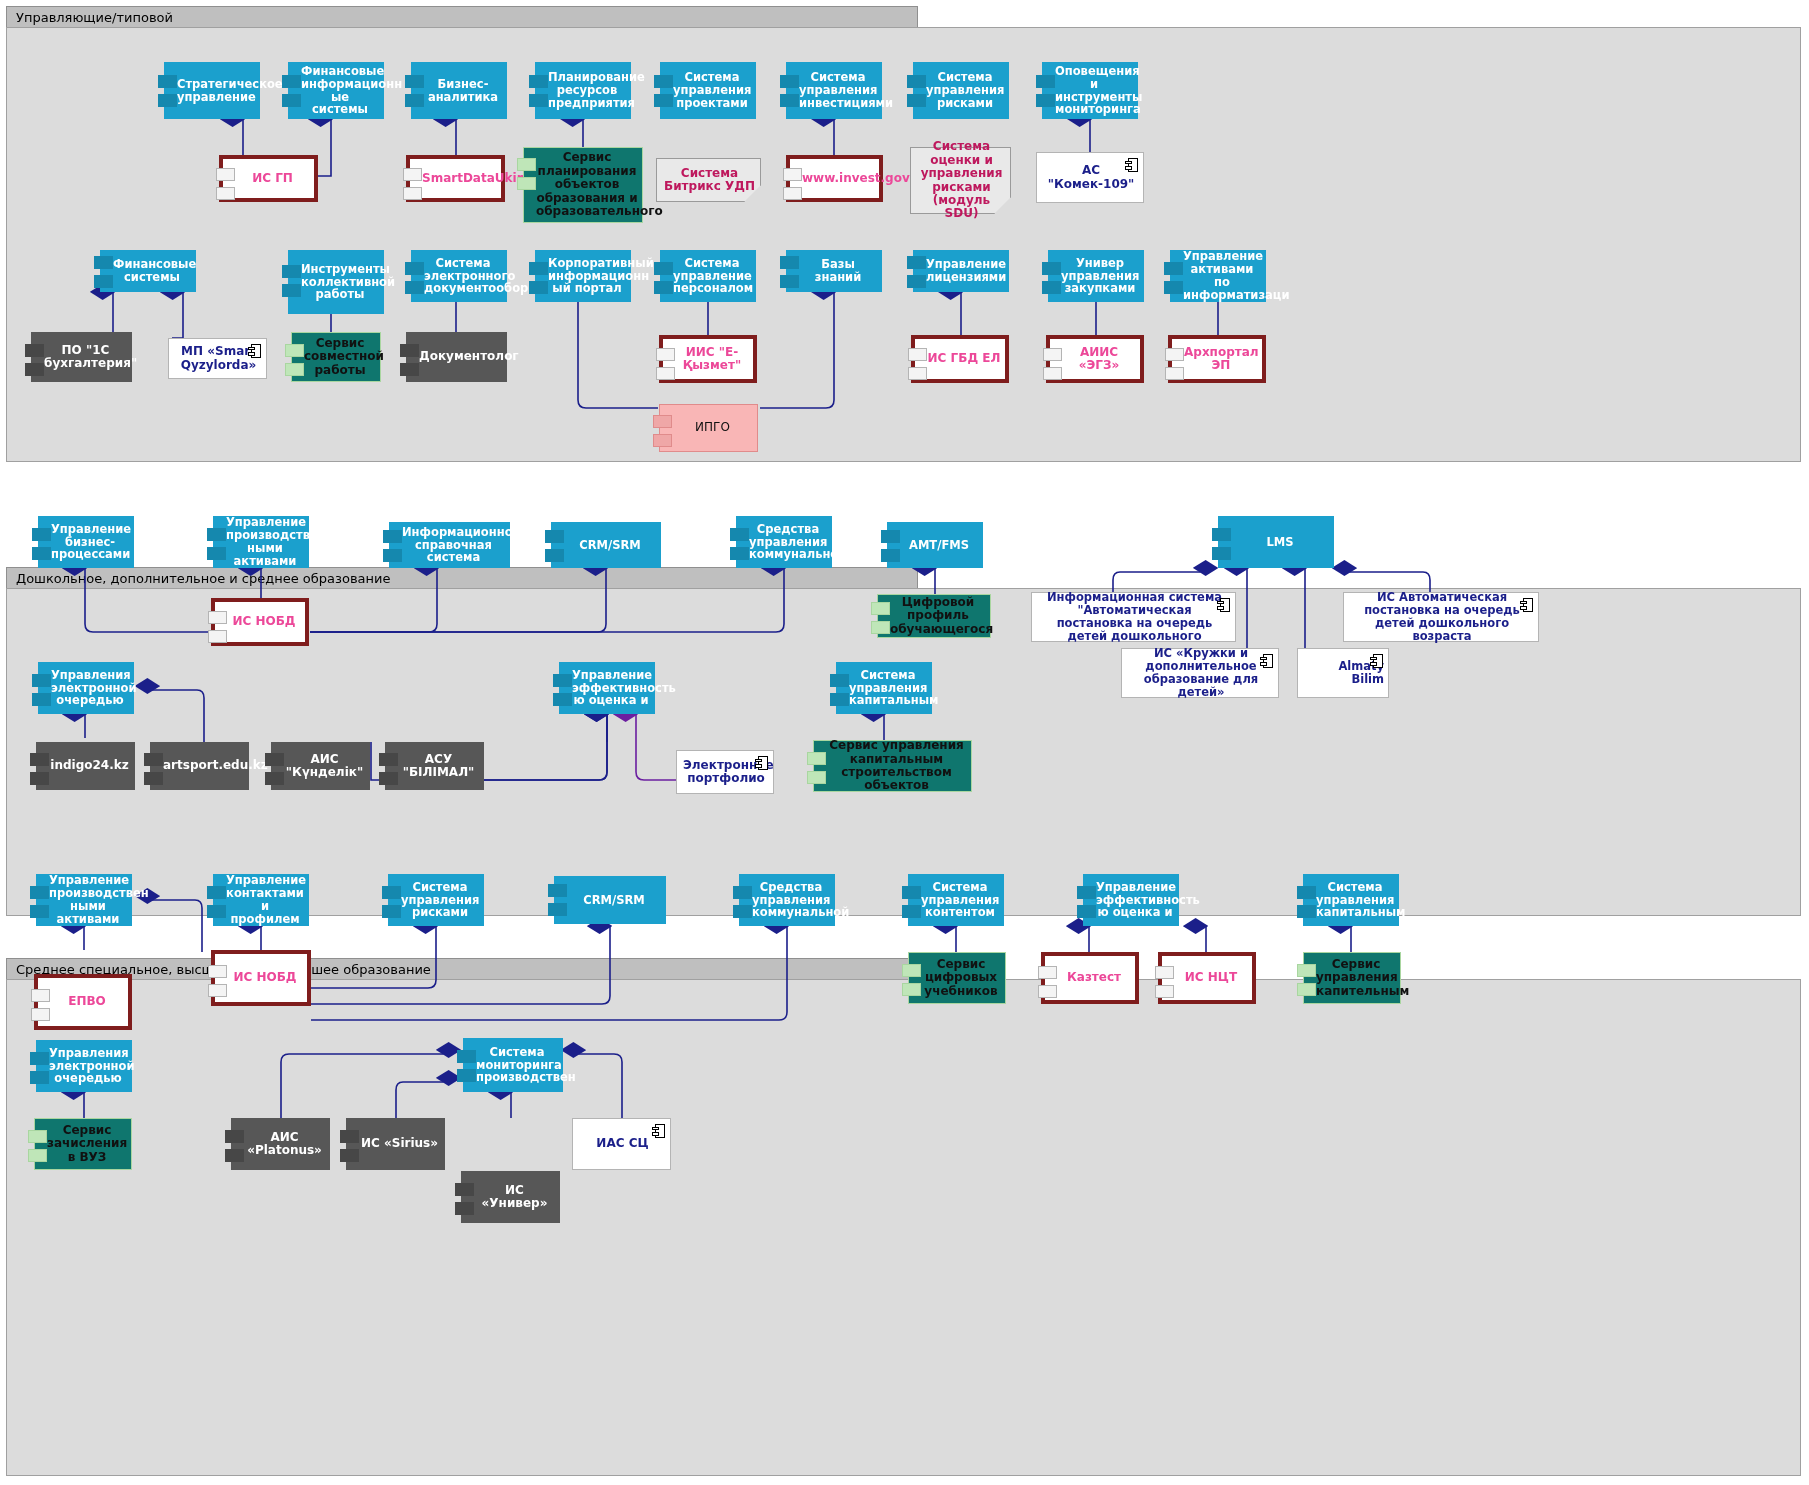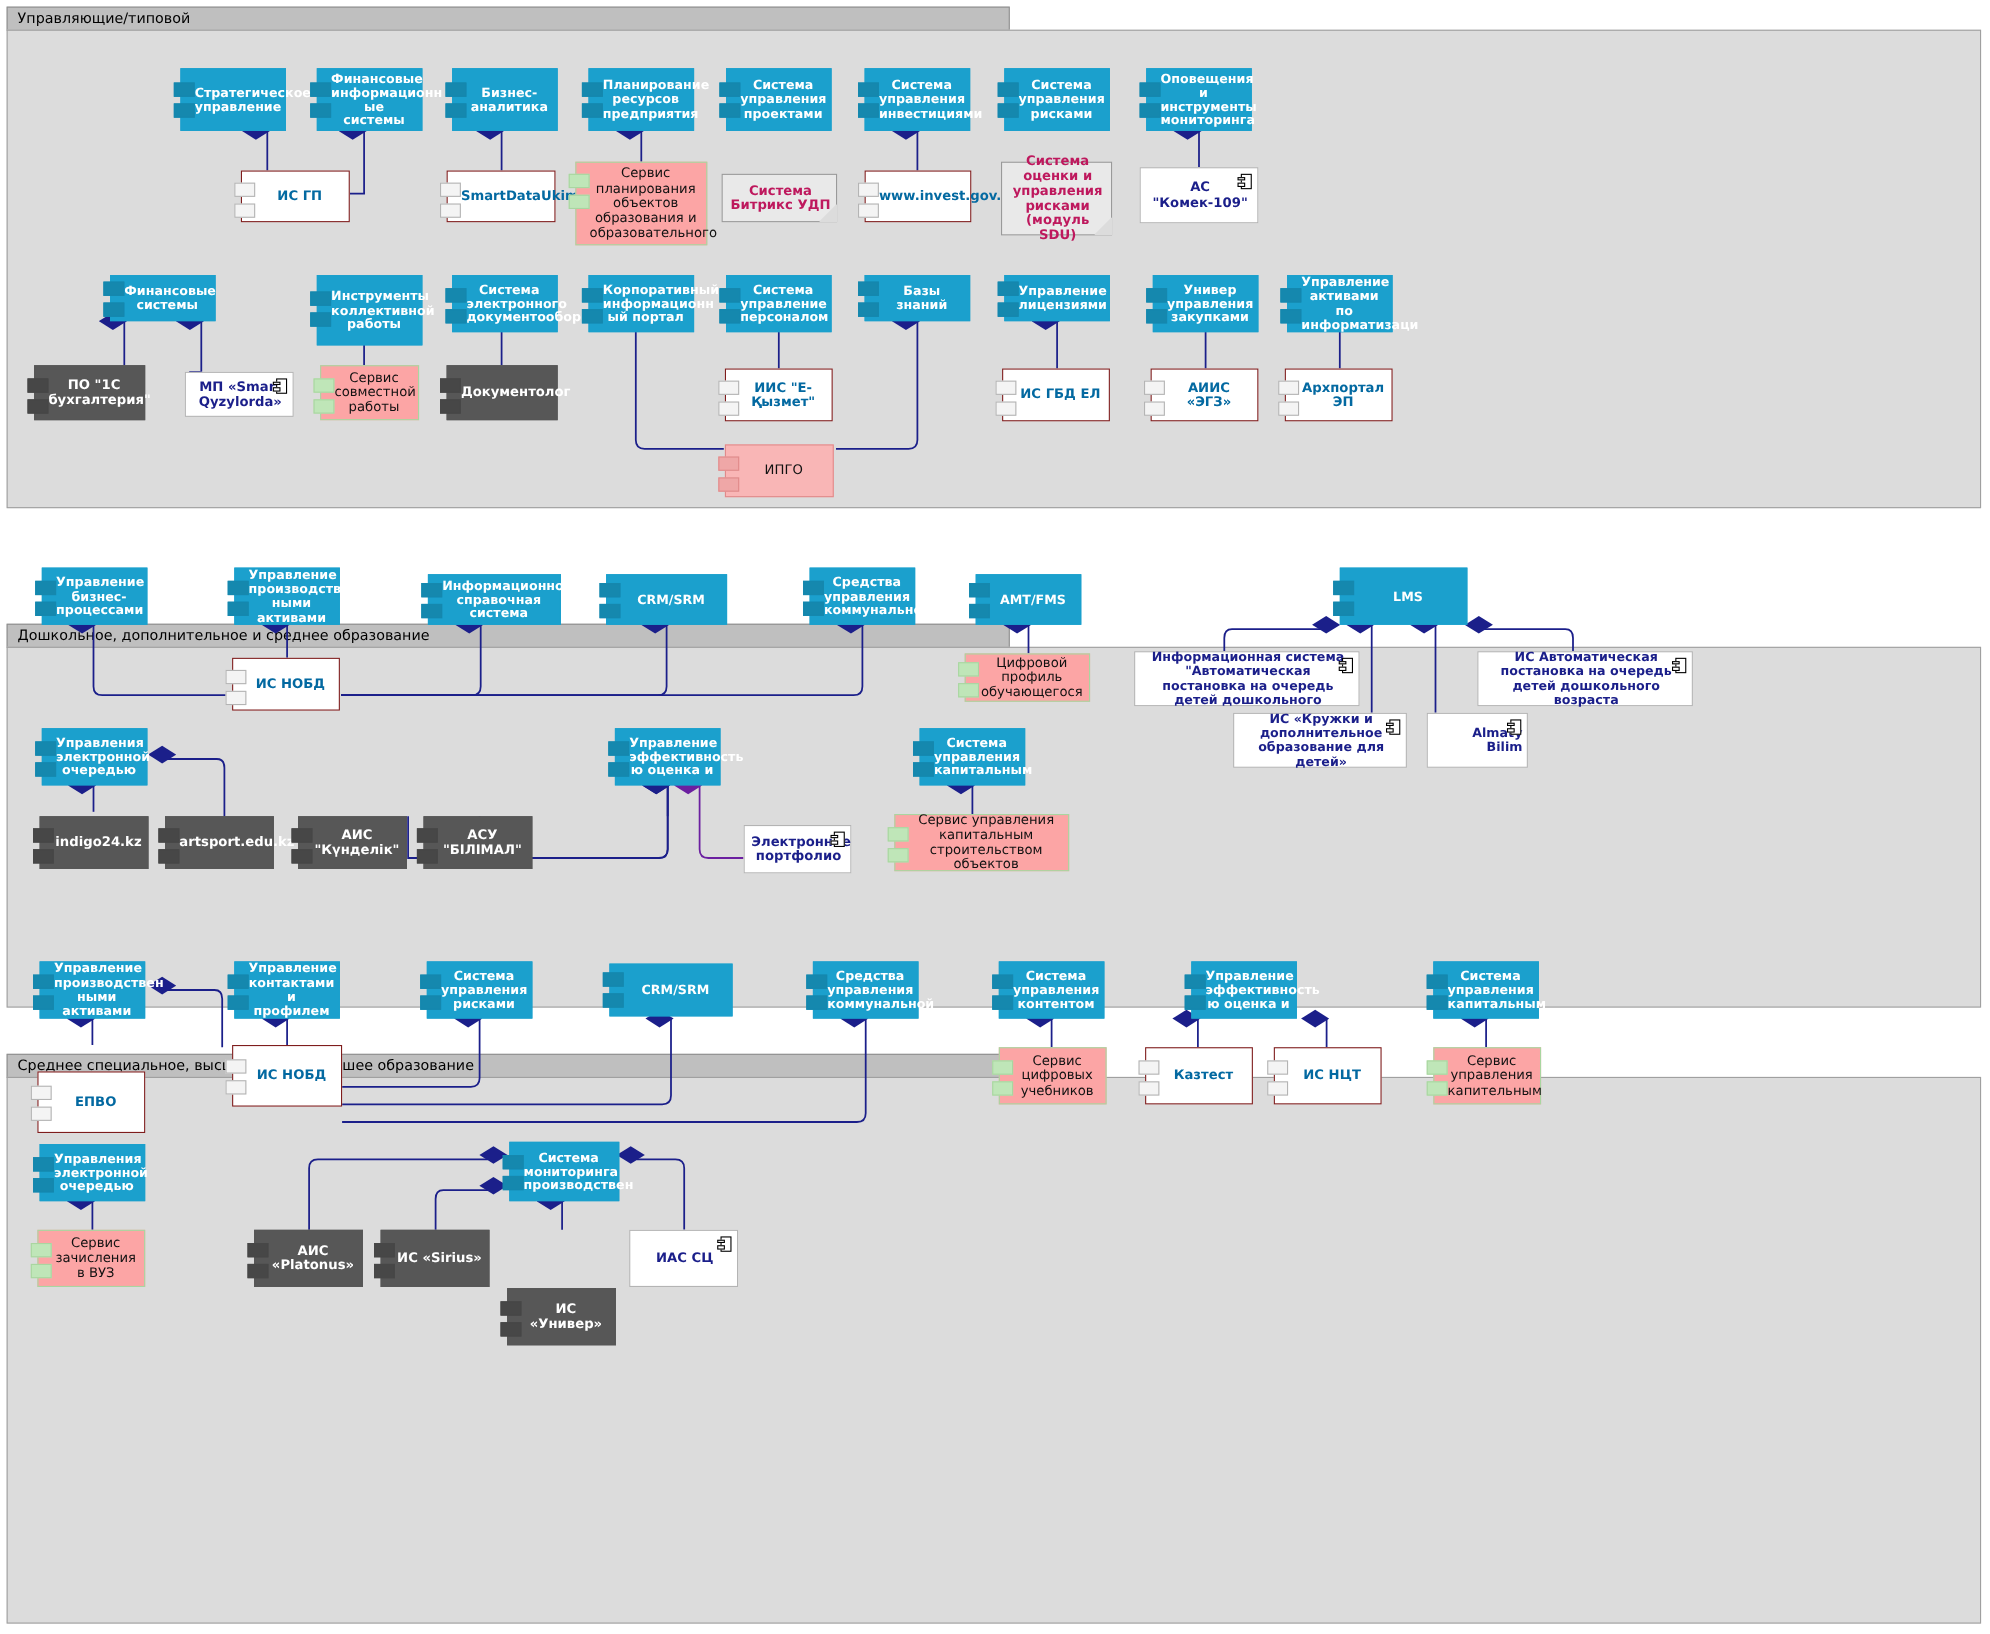--- a/index.html
+++ b/index.html
@@ -14,23 +14,23 @@
   svg.edges{position:absolute;left:0;top:0;width:1809px;height:1485px;pointer-events:none;}
 
   
   .node{position:absolute;box-sizing:border-box;display:flex;align-items:center;justify-content:center;
         text-align:center;line-height:1.12;padding:2px 4px 2px 12px;}
   .node .lbl{display:block;width:100%;}
 
   
   .n-cap{background:#1ba0cd;border:1px solid #1ba0cd;color:#ffffff;font-weight:bold;font-size:11.5px;}
   
-  .n-app{background:#ffffff;border:1px solid #7f1d1d;color:#0369a1;font-weight:bold;font-size:12px;}
-  
-  .n-svc{background:#fca5a5;border:1px solid #a9d6a0;color:#111111;font-weight:normal;font-size:12px;}
+  .n-app{background:#ffffff;border:4px solid #7f1d1d;color:#ec4899;font-weight:bold;font-size:12px;}
+  
+  .n-svc{background:#0f766e;border:1px solid #a9d6a0;color:#111111;font-weight:bold;font-size:12px;}
   
   .n-leg{background:#575757;border:1px solid #575757;color:#ffffff;font-weight:bold;font-size:12px;}
   
   .n-hot{background:#f9b6b6;border:1px solid #e08b8b;color:#111;font-weight:normal;font-size:12px;}
   
   .n-note{background:#e9e9e9;border:1px solid #9a9a9a;color:#be185d;font-weight:bold;font-size:12px;
     padding-left:6px;}
   .n-note .fold{position:absolute;right:-1px;bottom:-1px;width:16px;height:16px;background:#dcdcdc;
     border-left:1px solid #9a9a9a;border-top:1px solid #9a9a9a;
     clip-path:polygon(100% 0,0 100%,100% 100%);}

